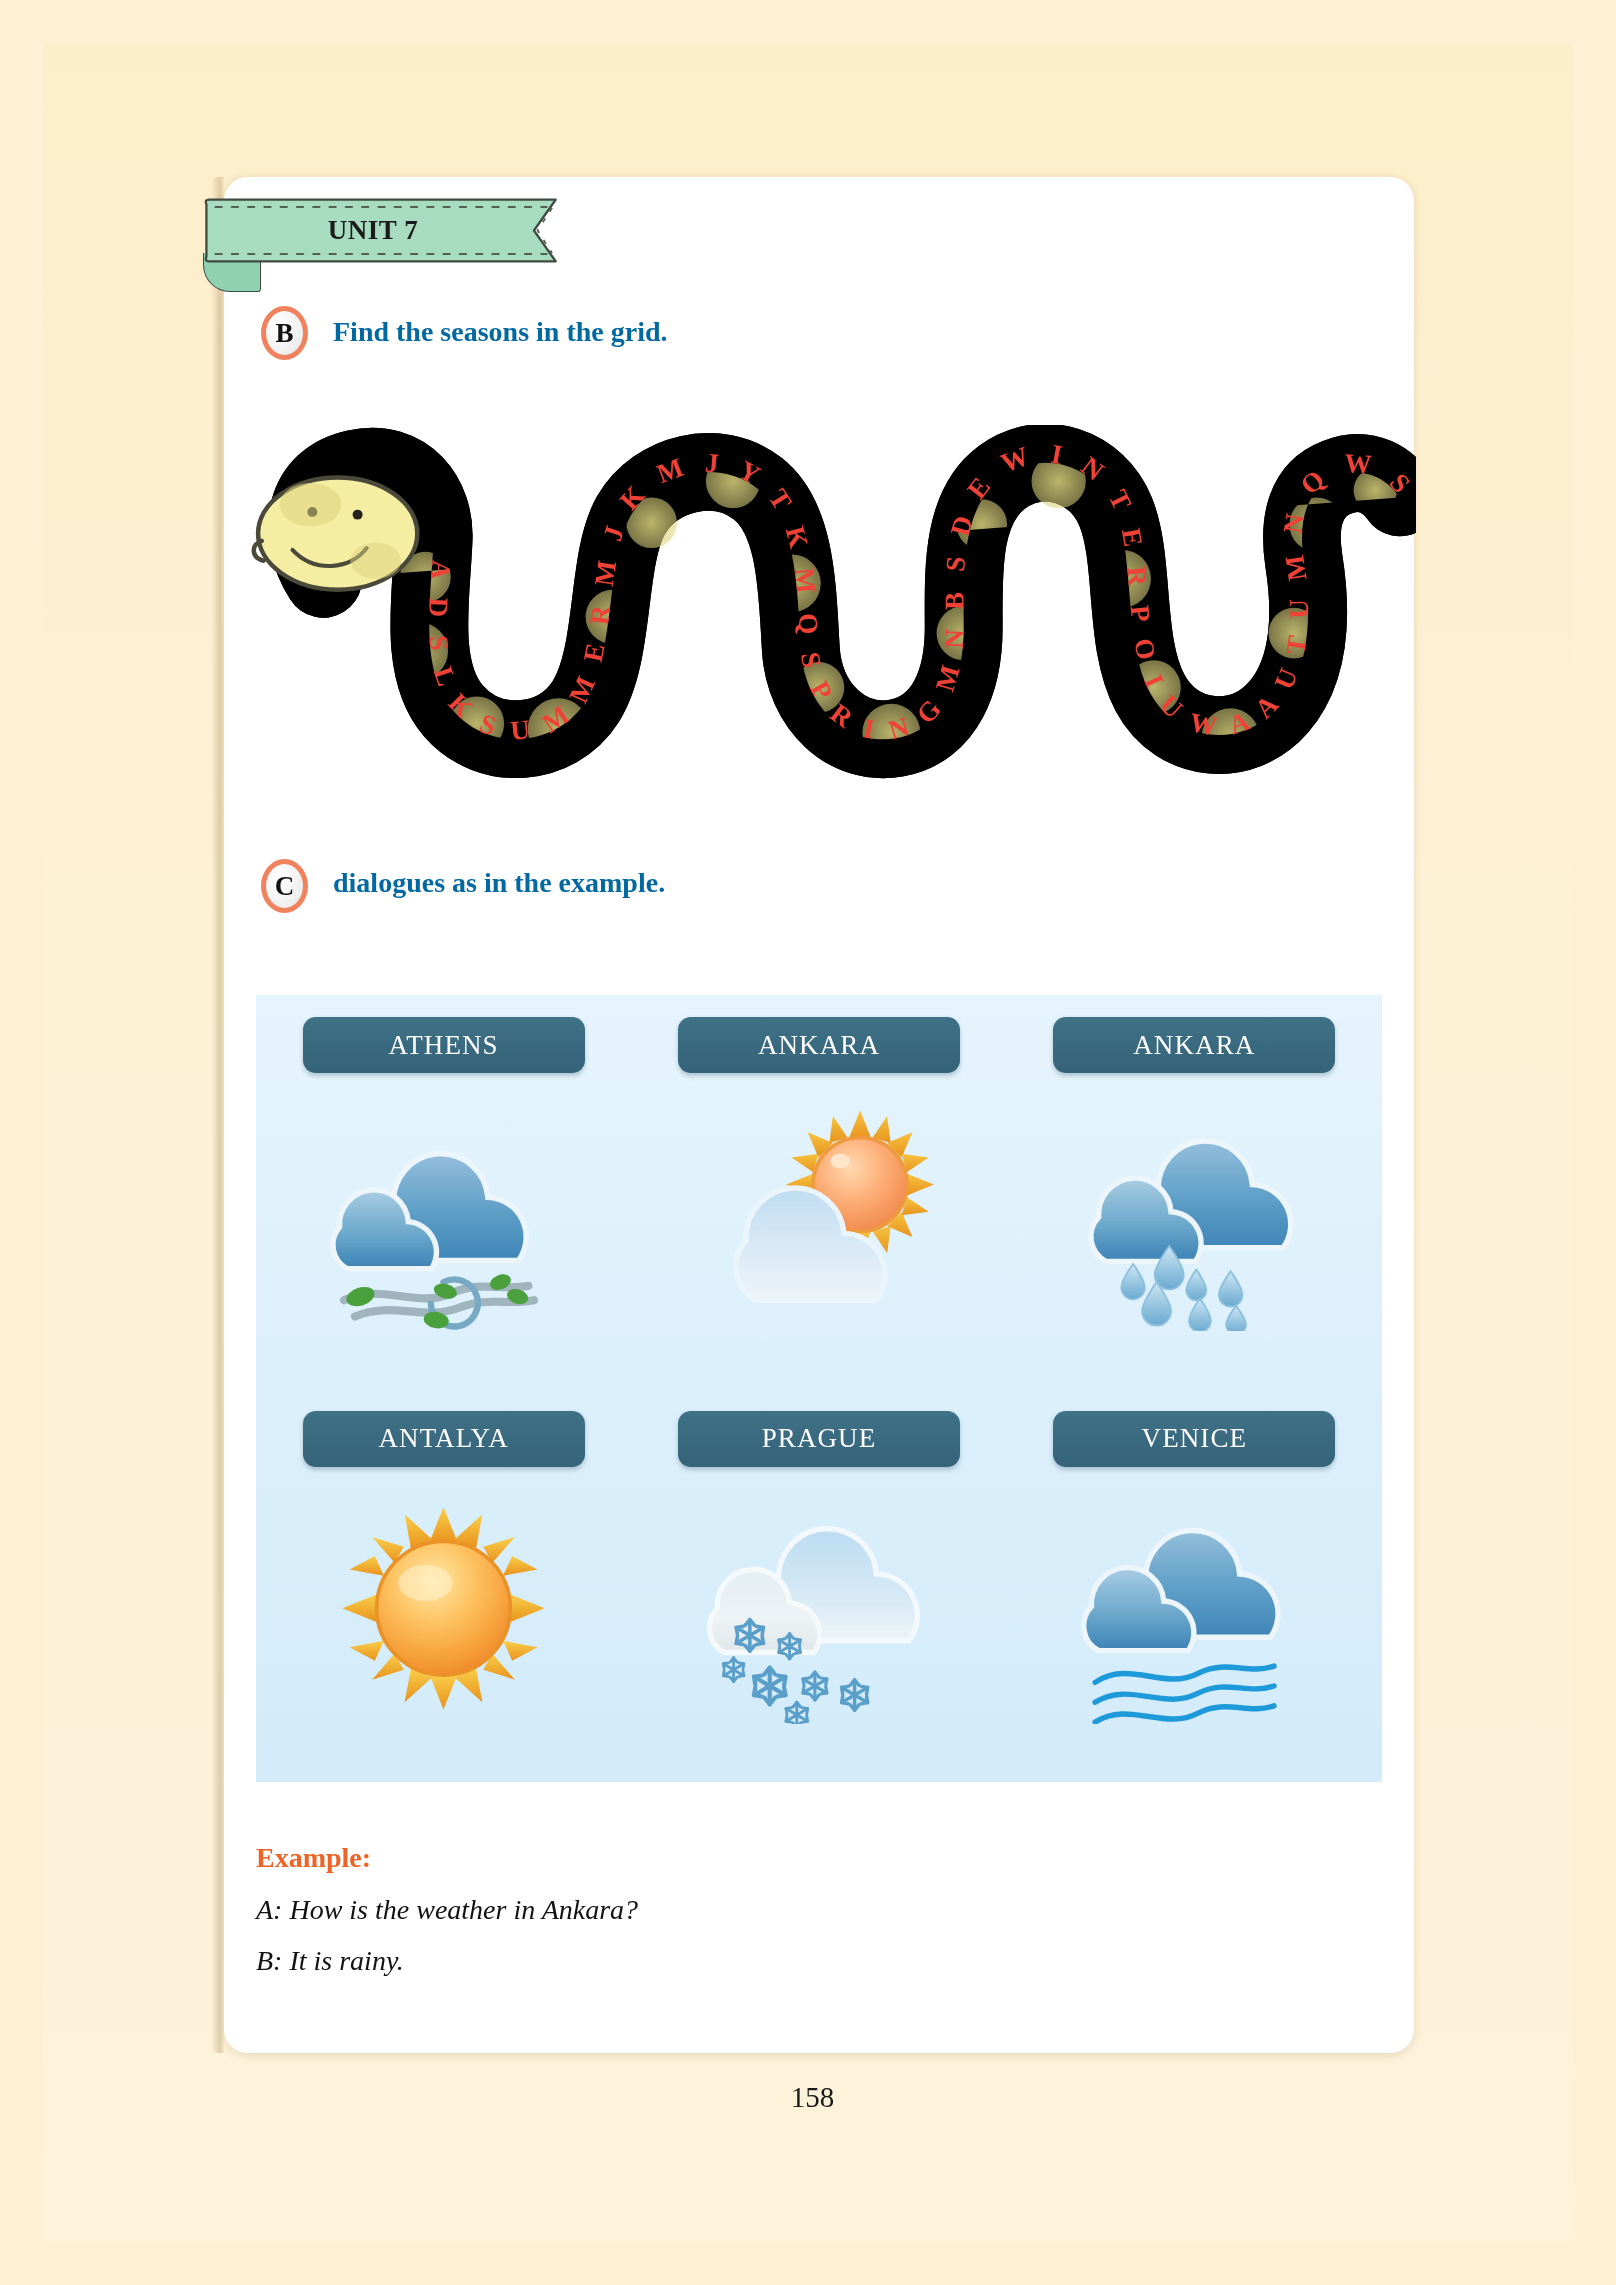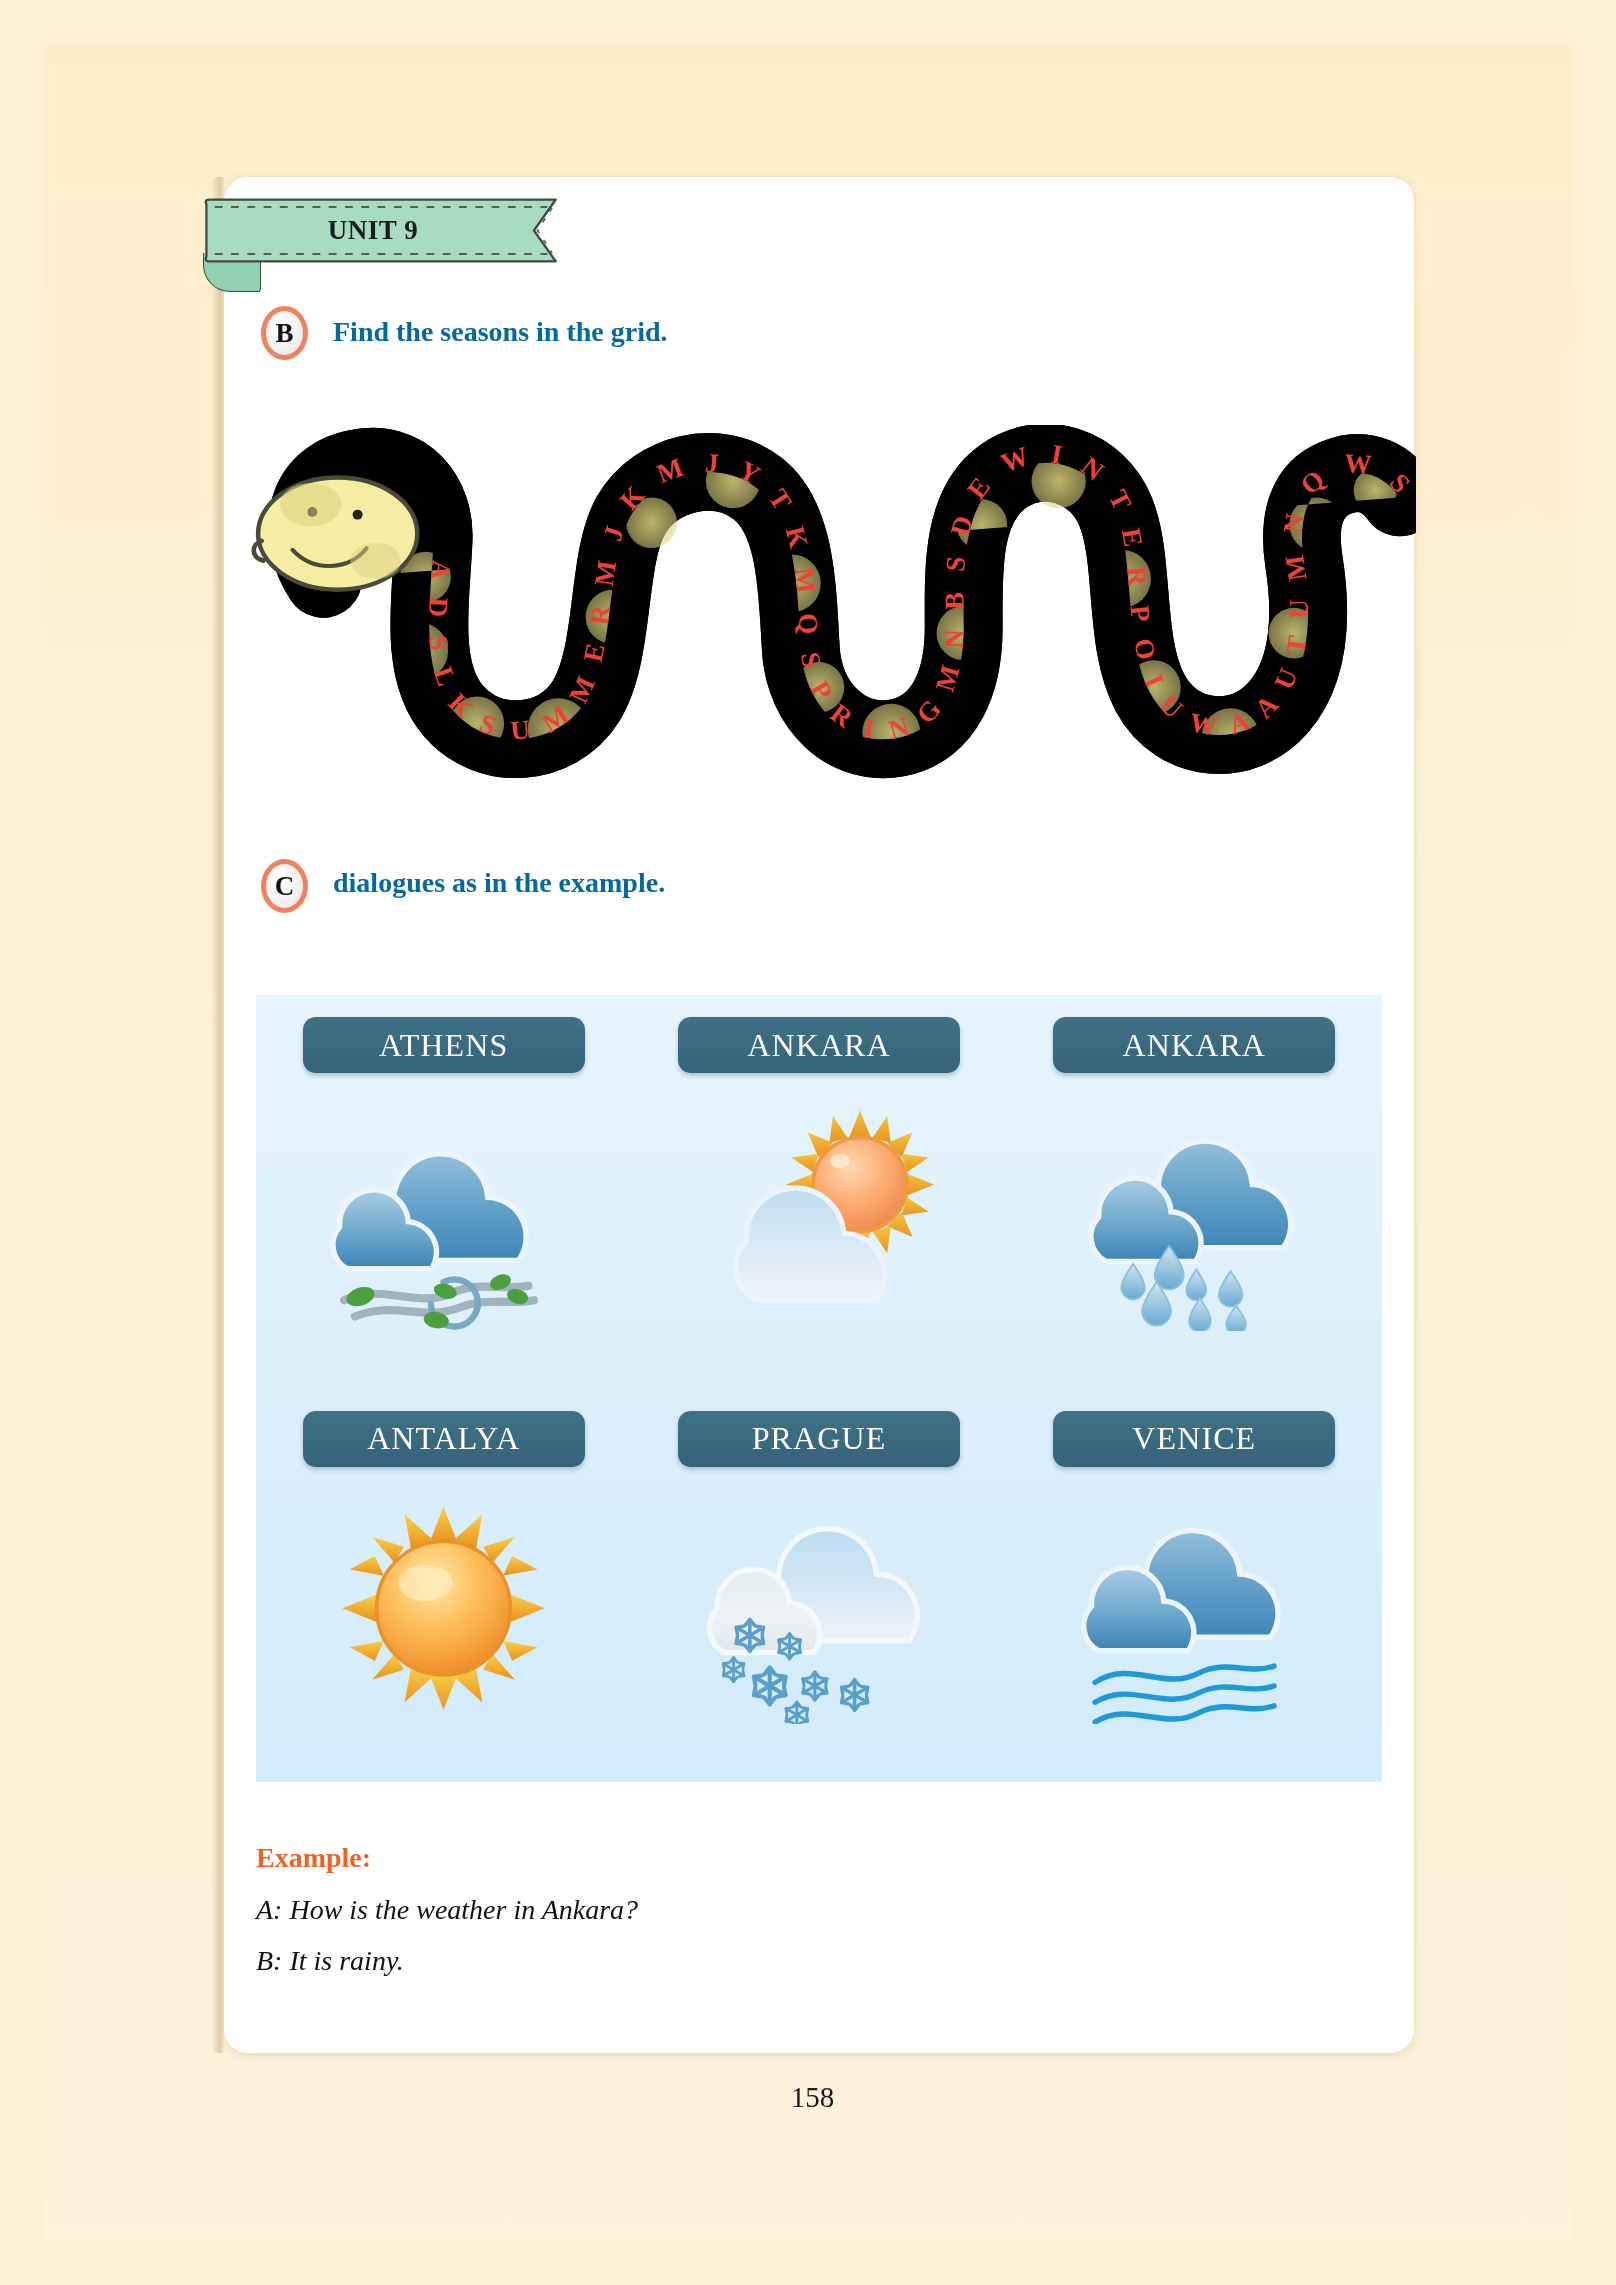--- a/index.html
+++ b/index.html
@@ -169,21 +169,21 @@
   }
   .city-chip {
     width: 282px;
     height: 56px;
     background: linear-gradient(180deg,#3f7187 0%, #3a6a80 50%, #35637a 100%);
     border-radius: 12.7px;
     display: flex;
     align-items: center;
     justify-content: center;
     color: #ffffff;
-    font-size: 32px;
+    font-size: 27px;
     letter-spacing: 1.1px;
     box-shadow: 0 2.7px 4.5px rgba(40,80,105,.28);
   }
   .w-icon {
     margin-top: 9px;
     width: 326px;
     height: 271px;
     display: flex;
     align-items: center;
     justify-content: center;
@@ -231,21 +231,21 @@
   <div id="card"></div>
 
   <div id="unit-banner">
     <div class="ribbon-fold"></div>
     <svg class="ribbon-body" viewBox="0 0 420 74" width="380" height="67">
       <path d="M6,8 Q3,2 12,3 L392,3 L368,37 L392,71 L12,71 Q3,72 6,66 Z" fill="#a8dcc0" stroke="#3f4a40" stroke-width="2.5" stroke-linejoin="round"></path>
       <path d="M16,11 L382,11" stroke="#52604f" stroke-width="2.2" stroke-dasharray="7 11" fill="none" stroke-linecap="round"></path>
       <path d="M16,63 L382,63" stroke="#52604f" stroke-width="2.2" stroke-dasharray="7 11" fill="none" stroke-linecap="round"></path>
       <path d="M388,12 L372,37 L388,62" stroke="#52604f" stroke-width="2" stroke-dasharray="5 9" fill="none"></path>
     </svg>
-    <div class="ribbon-label">UNIT 9</div>
+    <div class="ribbon-label">UNIT 7</div>
   </div>
 
   <div class="ex-row" id="ex-b">
     <div class="ex-badge">B</div>
     <div class="ex-text">Find the seasons in the grid.</div>
   </div>
 
   <div id="snake-wrap">
     <svg viewBox="0 0 1300 410" width="1176" height="371">
       <defs>

